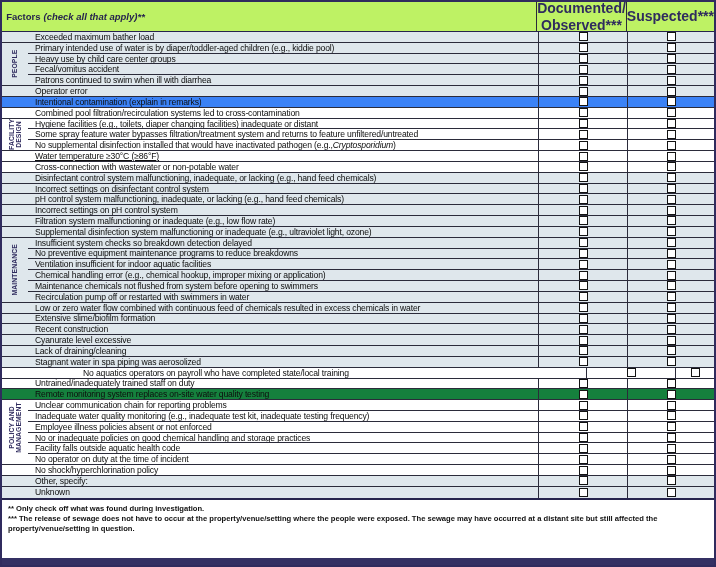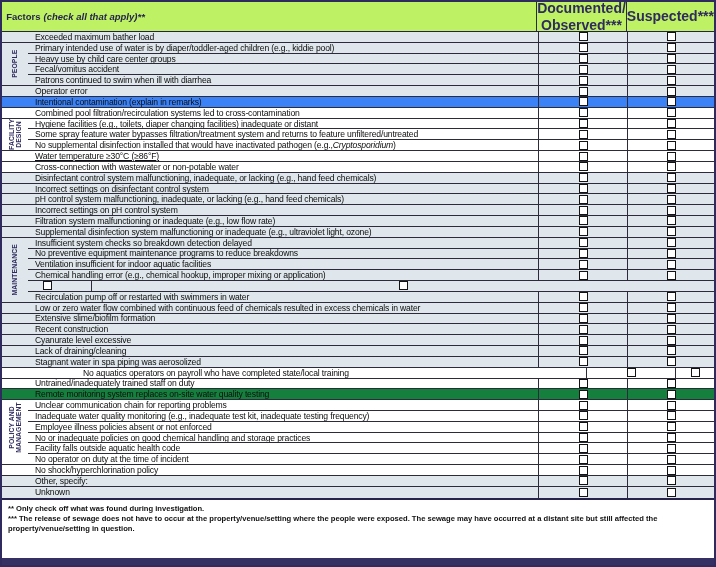--- a/index.html
+++ b/index.html
@@ -335,20 +335,23 @@
             <span>Chemical handling error (e.g., chemical hookup, improper mixing or application)</span>
           </div>
           <div class="cell-doc">
             <div class="cb"></div>
           </div>
           <div class="cell-susp">
             <div class="cb"></div>
           </div>
         </div>
         <div class="row" style="background: rgb(223, 231, 236);">
+          <div class="cell-text">
+            <span>Maintenance chemicals not flushed from system before opening to swimmers</span>
+          </div>
           <div class="cell-doc">
             <div class="cb"></div>
           </div>
           <div class="cell-susp">
             <div class="cb"></div>
           </div>
         </div>
         <div class="row" style="background: rgb(223, 231, 236);">
           <div class="cell-text">
             <span>Recirculation pump off or restarted with swimmers in water</span>

